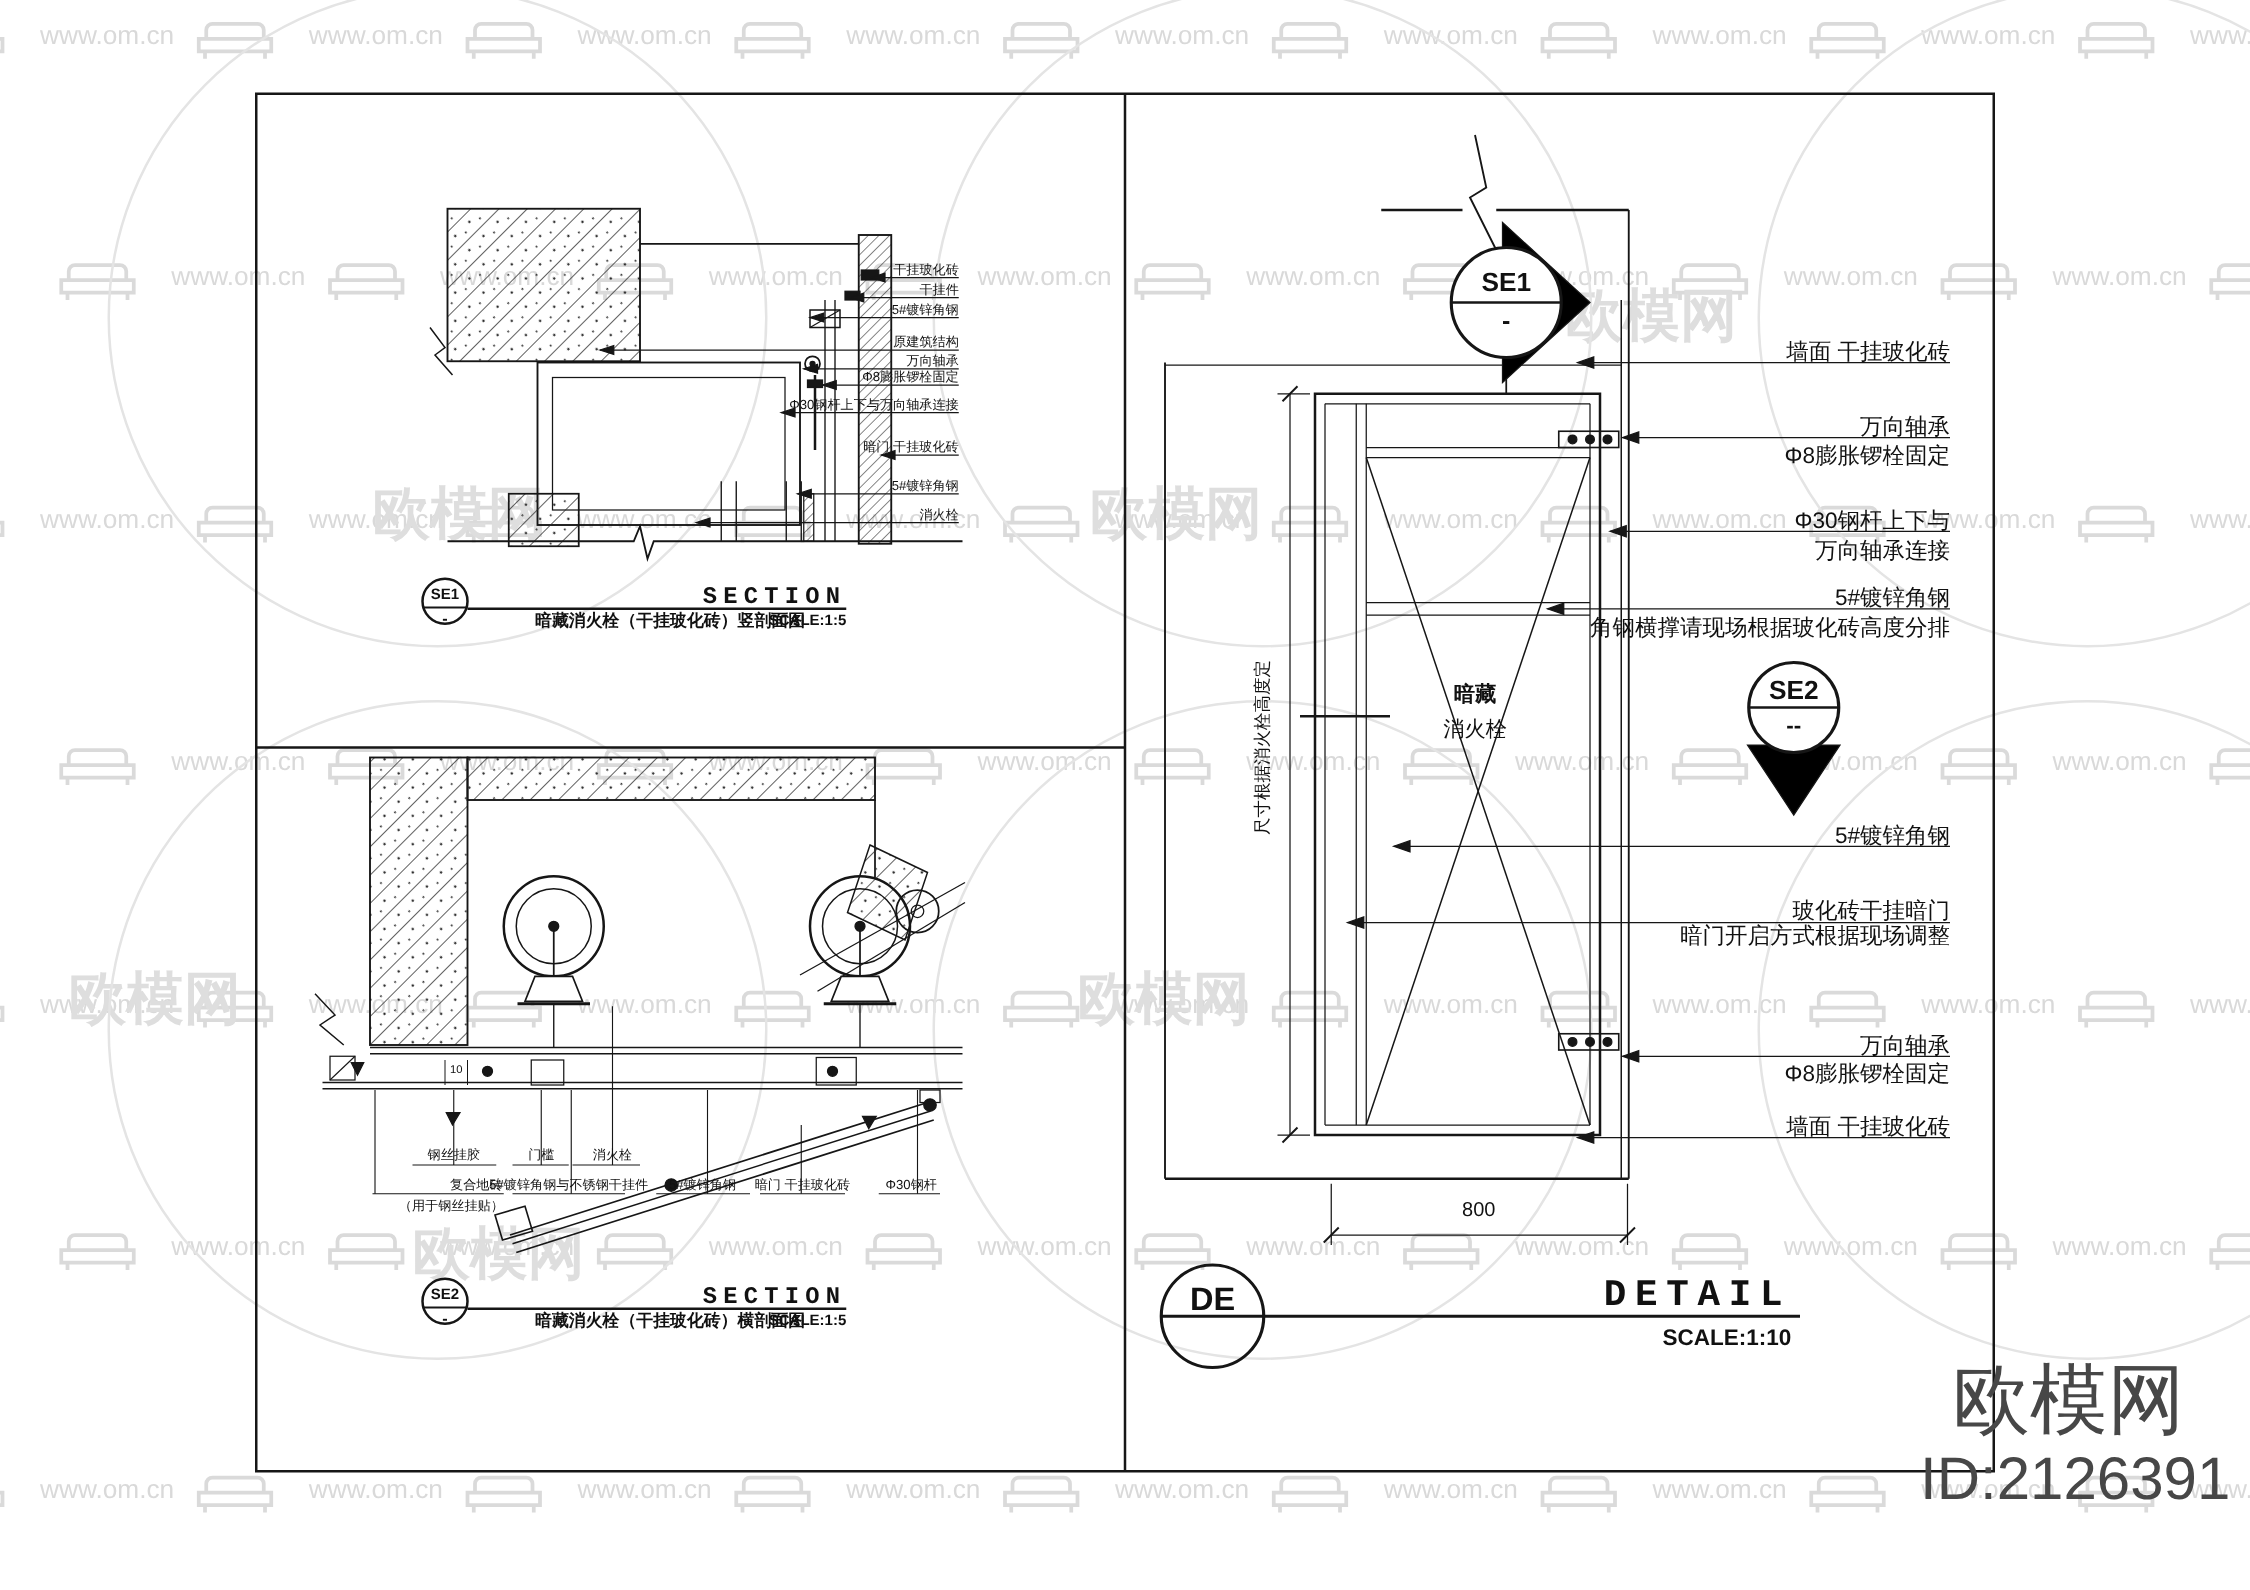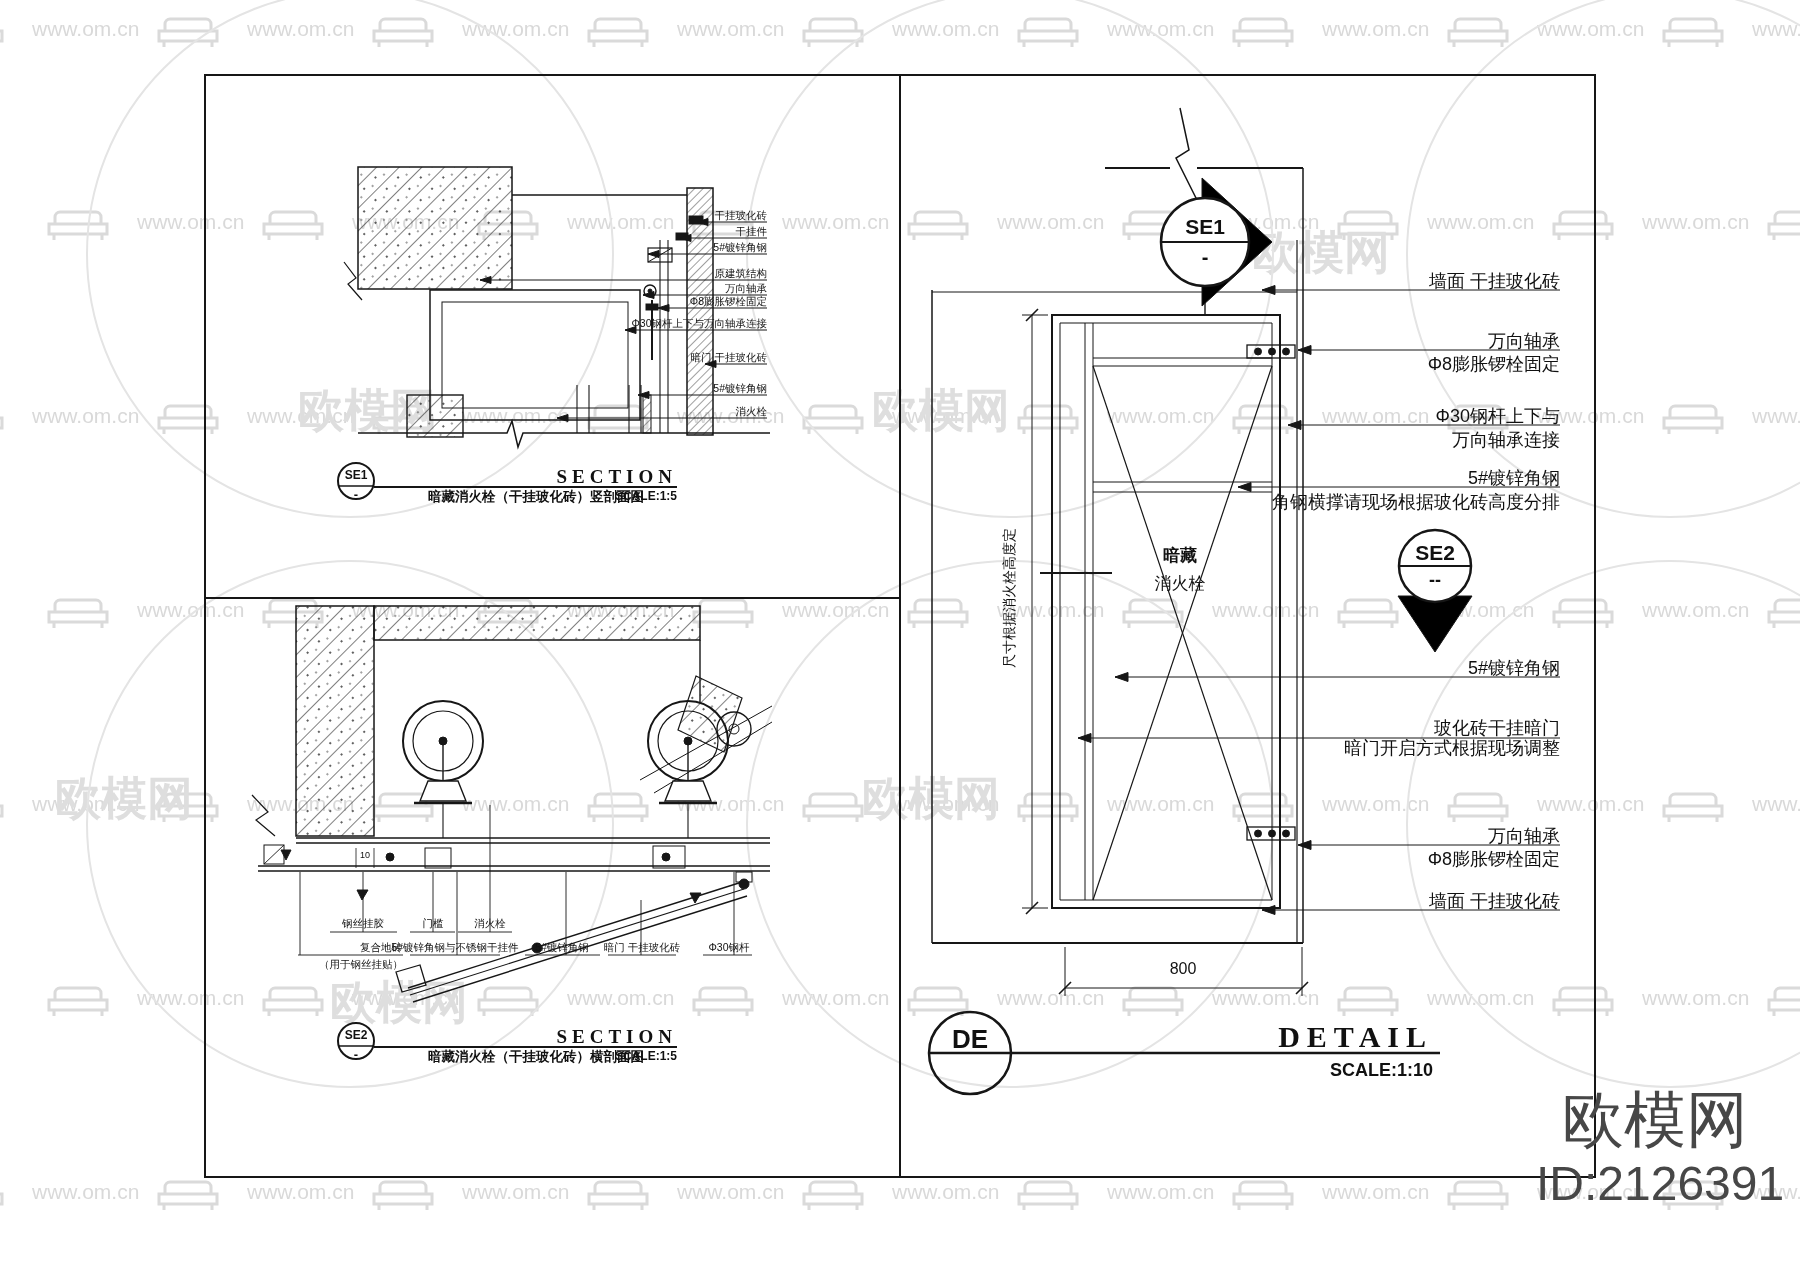--- a/index.html
+++ b/index.html
@@ -9,21 +9,21 @@
   .wm-text{position:absolute;color:#d9d9d9;font-size:21px;white-space:nowrap;}
   .wm-brand{position:absolute;color:#dedede;font-size:46px;font-weight:bold;white-space:nowrap;}
   .wm-circle{position:absolute;border:2px solid #e4e4e4;border-radius:50%;}
   .art{position:absolute;left:0;top:0;z-index:1;}
   .lbl{position:absolute;z-index:2;white-space:nowrap;}
   .r-al{text-align:center;}
   .c-al{text-align:center;}
   .se-lab{font-size:10.5px;}
   .bt-lab{font-size:10.5px;}
   .dt-lab{font-size:18px;}
-  .heading{font-family:Liberation Serif, serif;font-weight:bold;}
+  .heading{font-family:Liberation Mono, monospace;font-weight:bold;}
   .cap{font-weight:bold;}
   .dark-wm{position:absolute;z-index:3;color:#474747;white-space:nowrap;}
   .rot90{transform:rotate(-90deg);transform-origin:center center;}
 </style>
 </head>
 <body>
 
 <div class="canvas">
 
   <div class="wm-layer" id="wm-layer">

